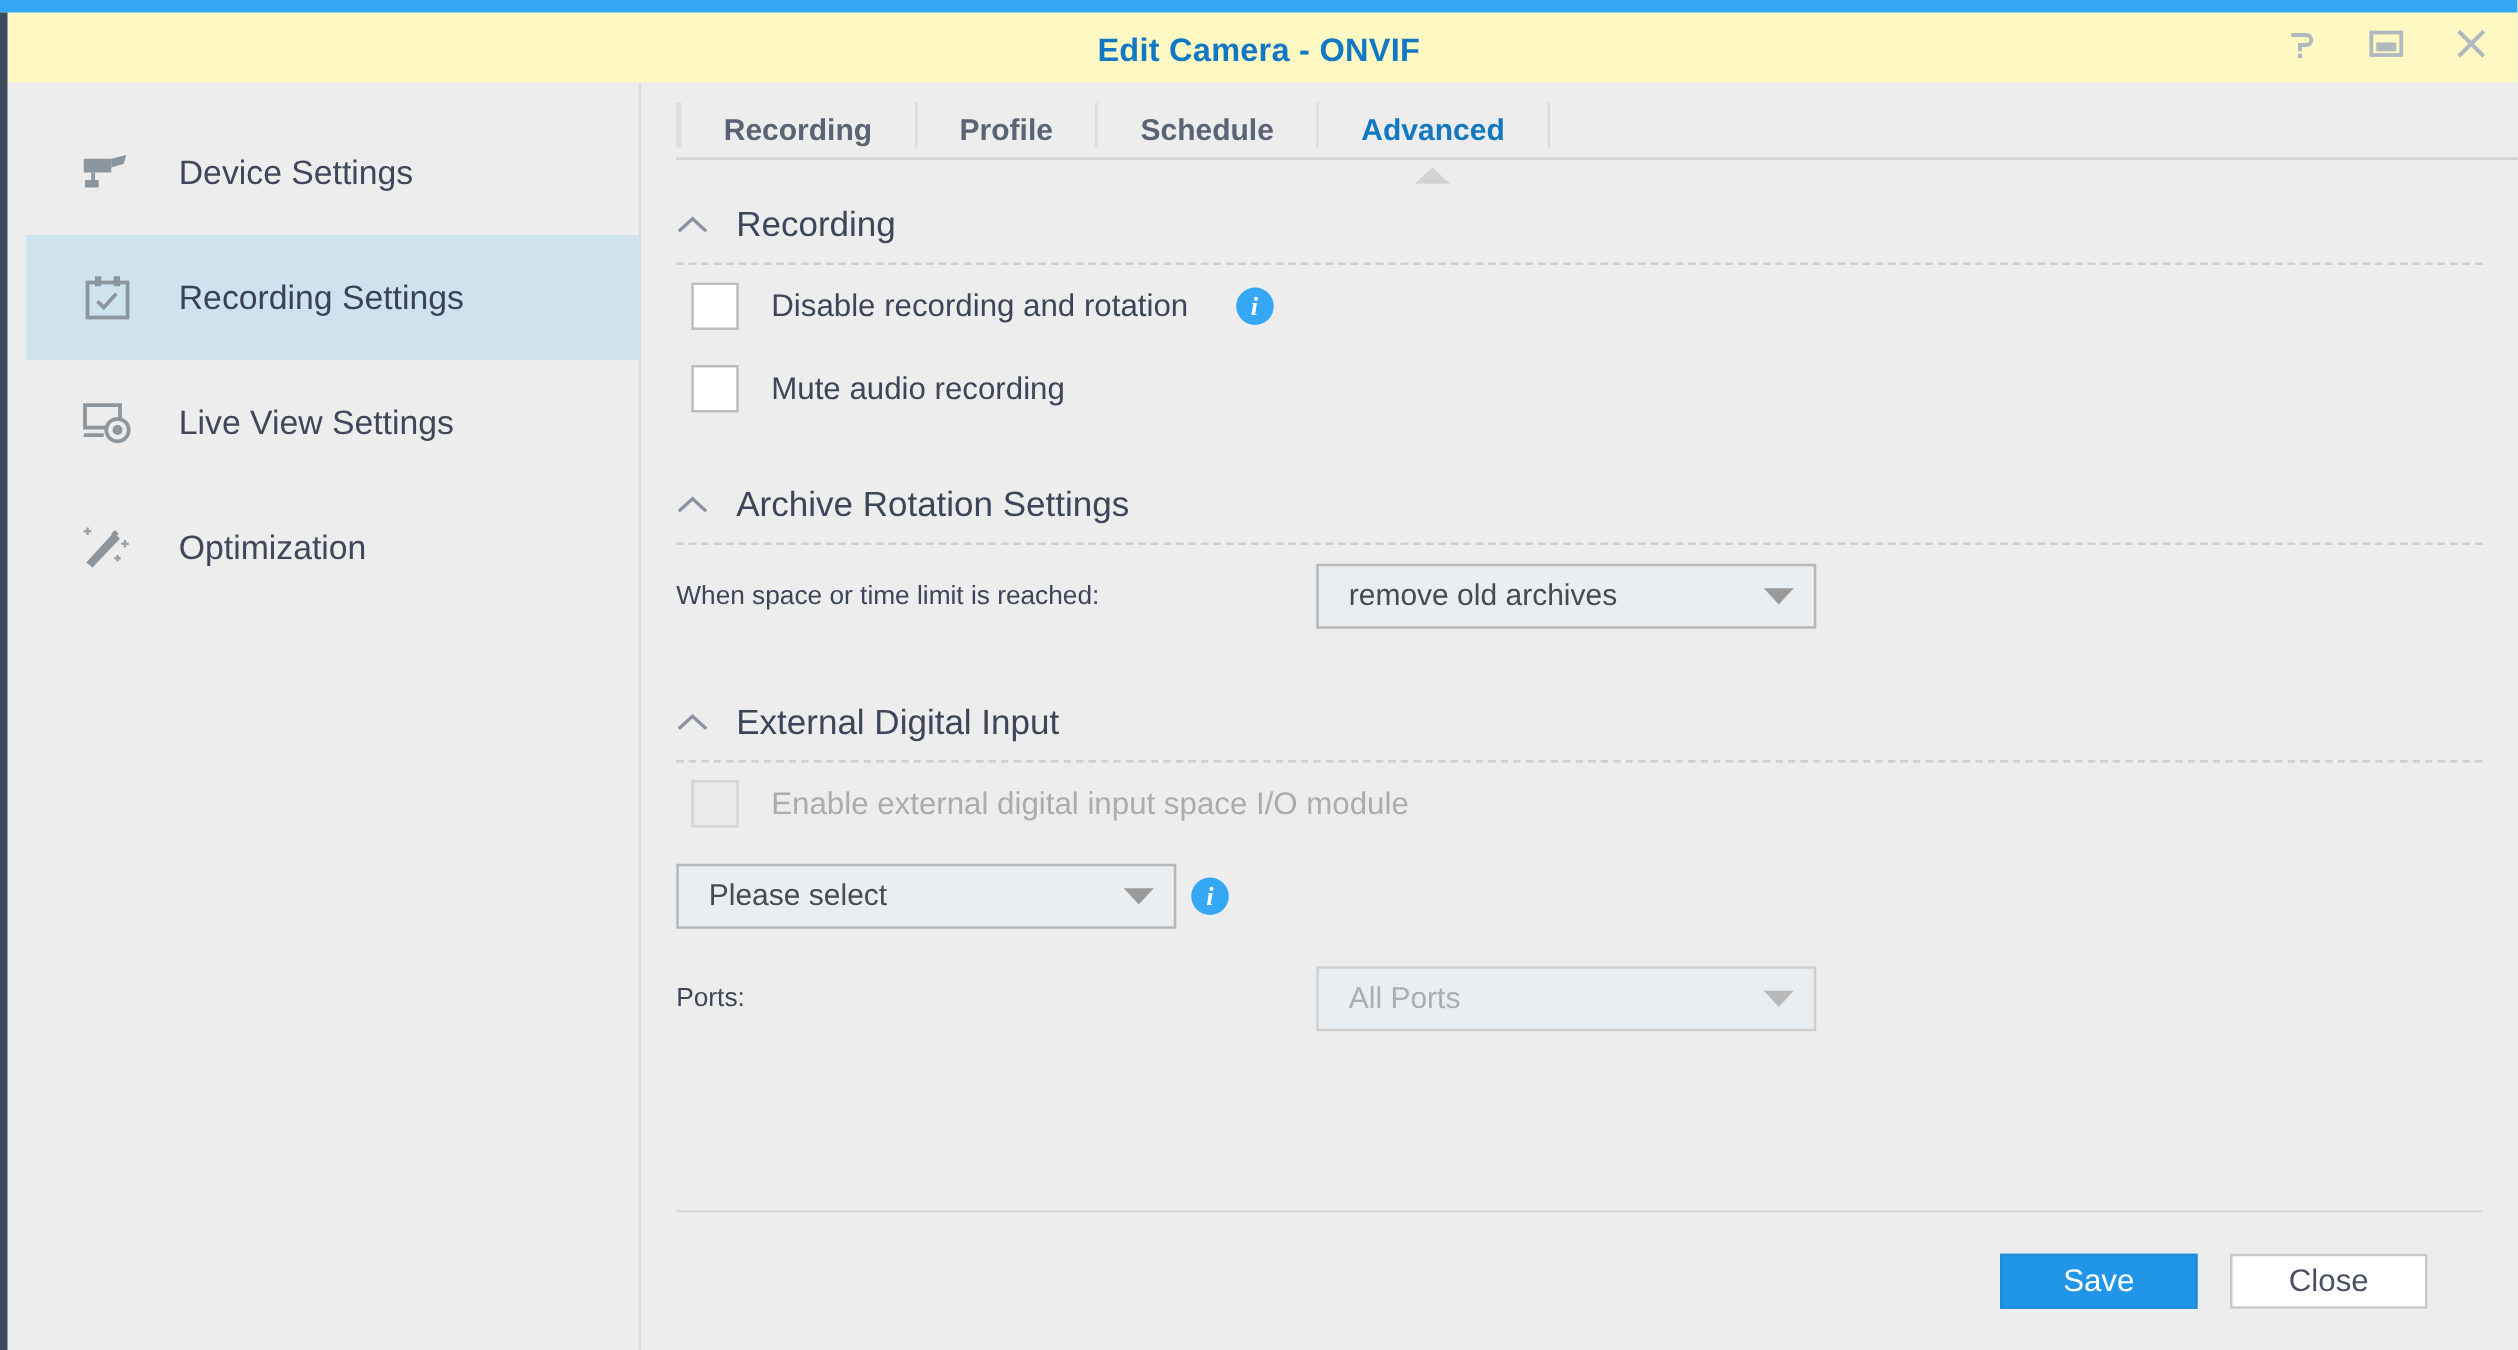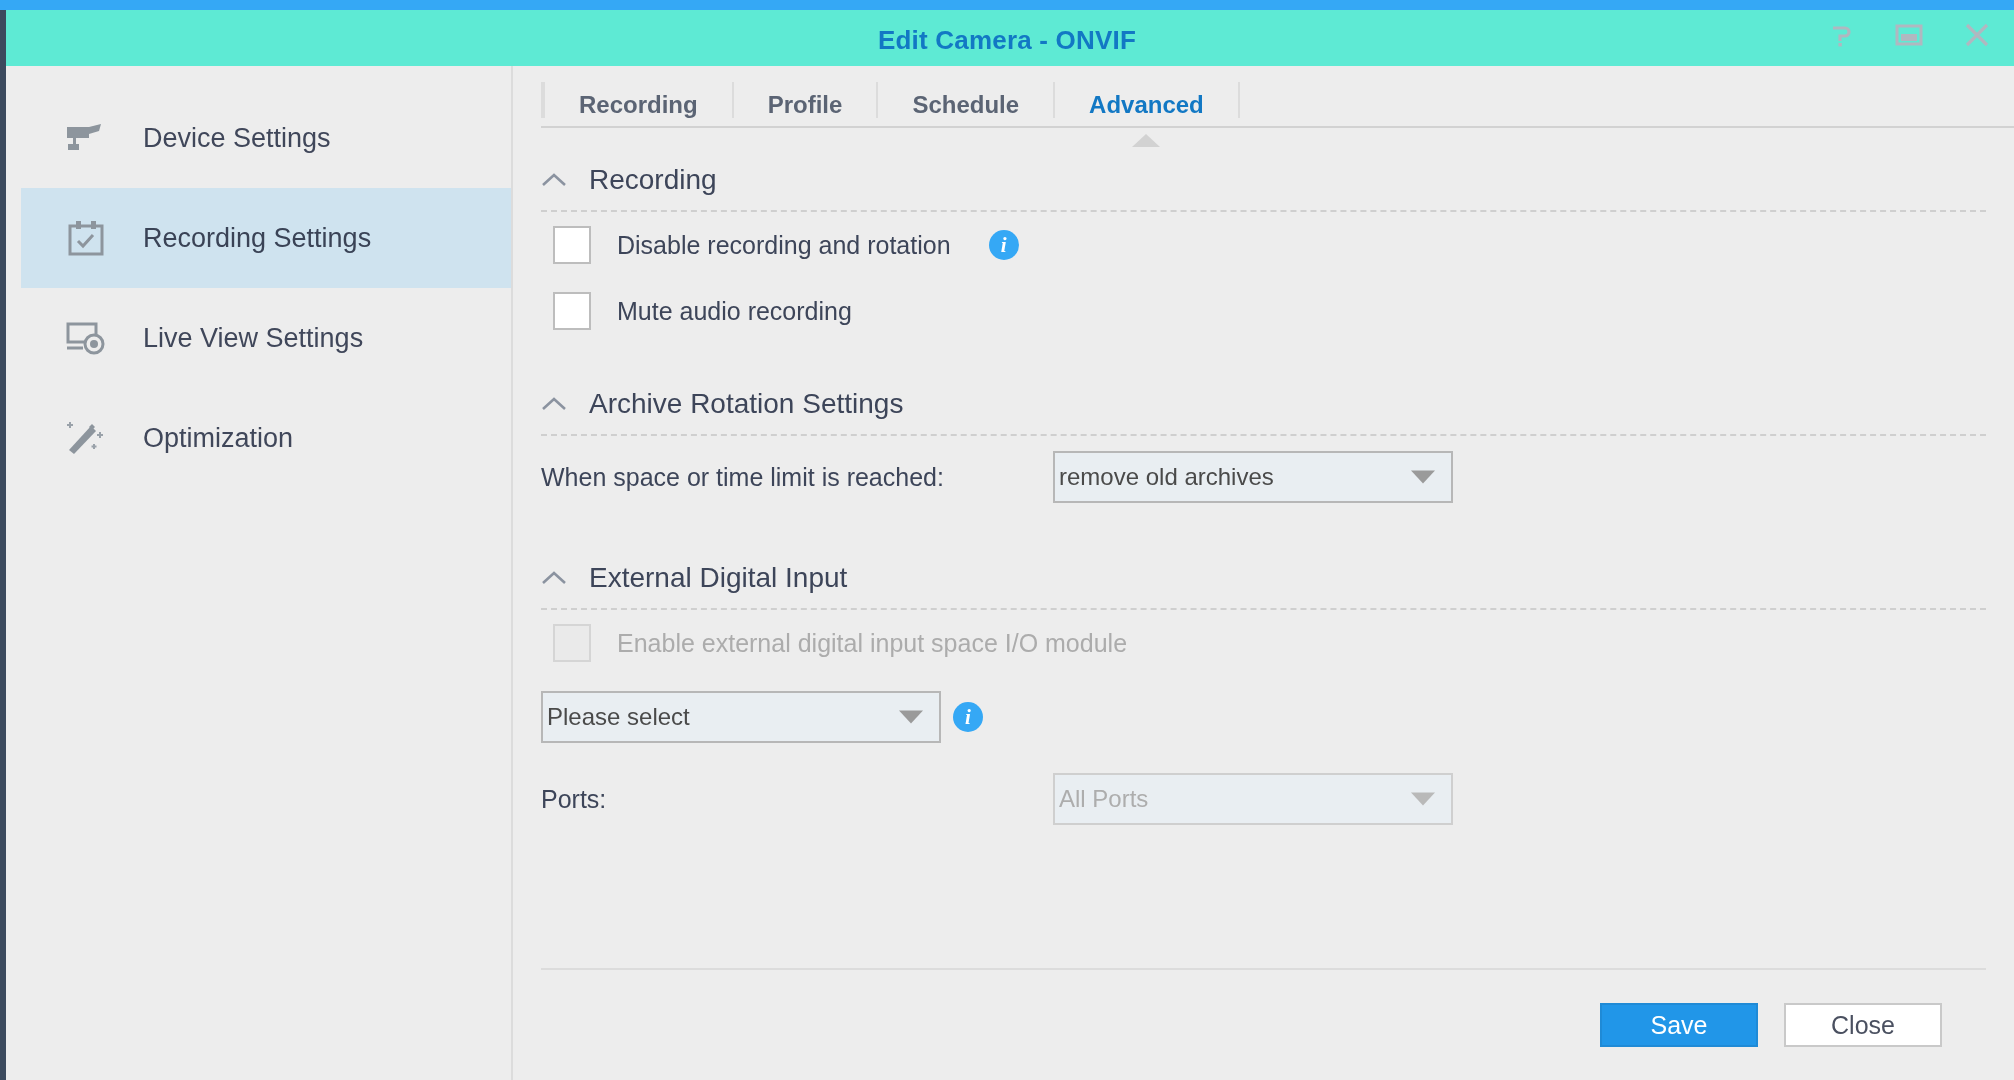--- a/index.html
+++ b/index.html
@@ -32,21 +32,21 @@
     width: 6px; height: 1070px;
     background: #3c4a5e;
     z-index: 6;
   }
   
   .titlebar {
     position: relative;
     height: 56px;
     flex: 0 0 56px;
     margin-top: 10px;
-    background: #5eead4;
+    background: #fef9c3;
   }
   .title-text {
     position: absolute;
     left: 0; right: 0;
     top: 15px;
     text-align: center;
     font-size: 26px;
     font-weight: bold;
     color: #1278c4;
     letter-spacing: 0.2px;
@@ -222,34 +222,34 @@
     font-family: "Liberation Serif", serif;
     display: flex; align-items: center; justify-content: center;
     margin-left: 12px;
     cursor: pointer;
   }
   .field-row {
     height: 82px;
     align-items: center;
   }
   .field-label {
-    font-size: 25px;
+    font-size: 21px;
     color: #3d4559;
     width: 512px;
     flex: 0 0 512px;
   }
   .select {
     position: relative;
     width: 400px; height: 52px;
     flex: 0 0 400px;
     background: #e9eef2;
     border: 2px solid #b7b7b7;
     display: flex;
     align-items: center;
-    padding: 0 4px;
+    padding: 0 24px;
     font-size: 24px;
     color: #4a4a4a;
     cursor: pointer;
   }
   .select .sel-val { pointer-events: none; }
   .select.disabled {
     background: #e9eef2;
     border-color: #cfcfcf;
     color: #adadad;
     cursor: default;

